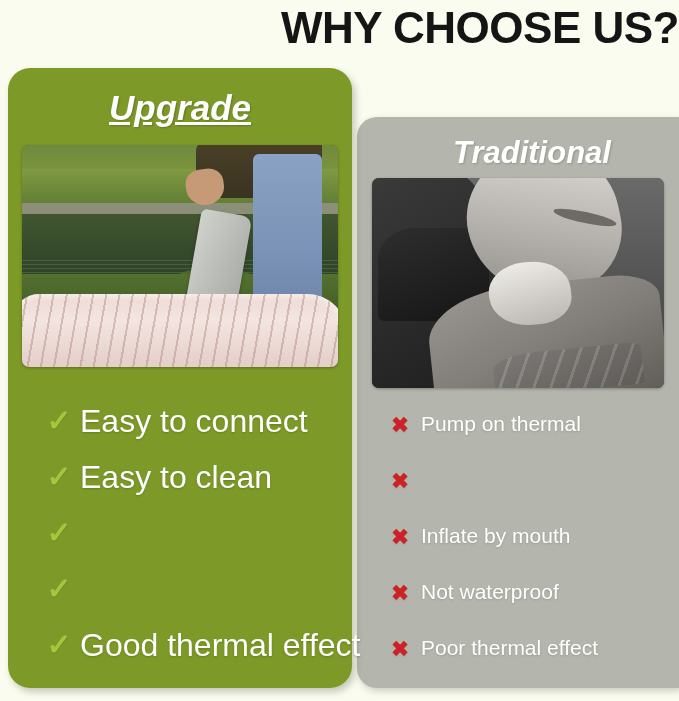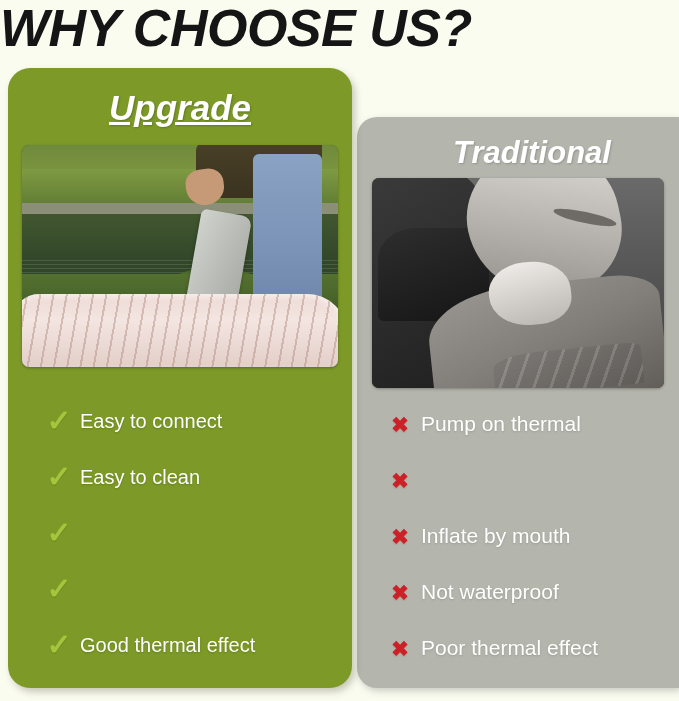--- a/index.html
+++ b/index.html
@@ -16,25 +16,24 @@
   }
 
   
   .page-title {
     position: absolute;
     left: 0;
     top: 0;
     width: 679px;
     height: 58px;
     line-height: 56px;
-    text-align: left;
+    text-align: right;
     font-family: "Liberation Sans", sans-serif;
     font-weight: bold;
-    font-style: italic;
-    font-size: 52px;
+    font-size: 44px;
     letter-spacing: -0.5px;
     color: #151515;
     white-space: nowrap;
   }
 
   
   .card {
     position: absolute;
     box-sizing: border-box;
   }
@@ -225,21 +224,21 @@
     color: #cc2127;
     text-shadow: 0 1px 1px rgba(80,30,30,0.2);
   }
 
   .feature-label {
     font-family: "Liberation Sans", sans-serif;
     color: #ffffff;
     font-weight: normal;
   }
   .list-upgrade .feature-label {
-    font-size: 20px;
+    font-size: 32px;
     margin-left: 4px;
     text-shadow: 0 1px 2px rgba(50,65,20,0.30);
   }
   .list-traditional .feature-label {
     font-size: 21px;
     margin-left: 6px;
     text-shadow: 0 1px 2px rgba(95,95,90,0.30);
   }
 </style>
 </head>

